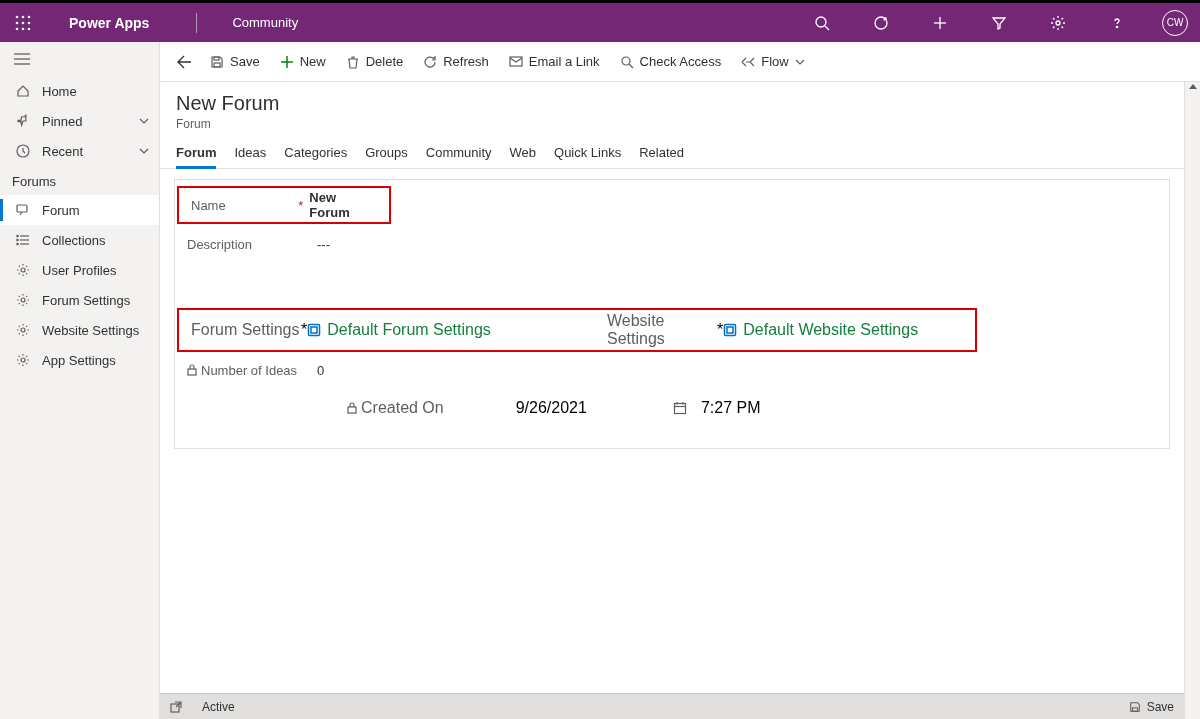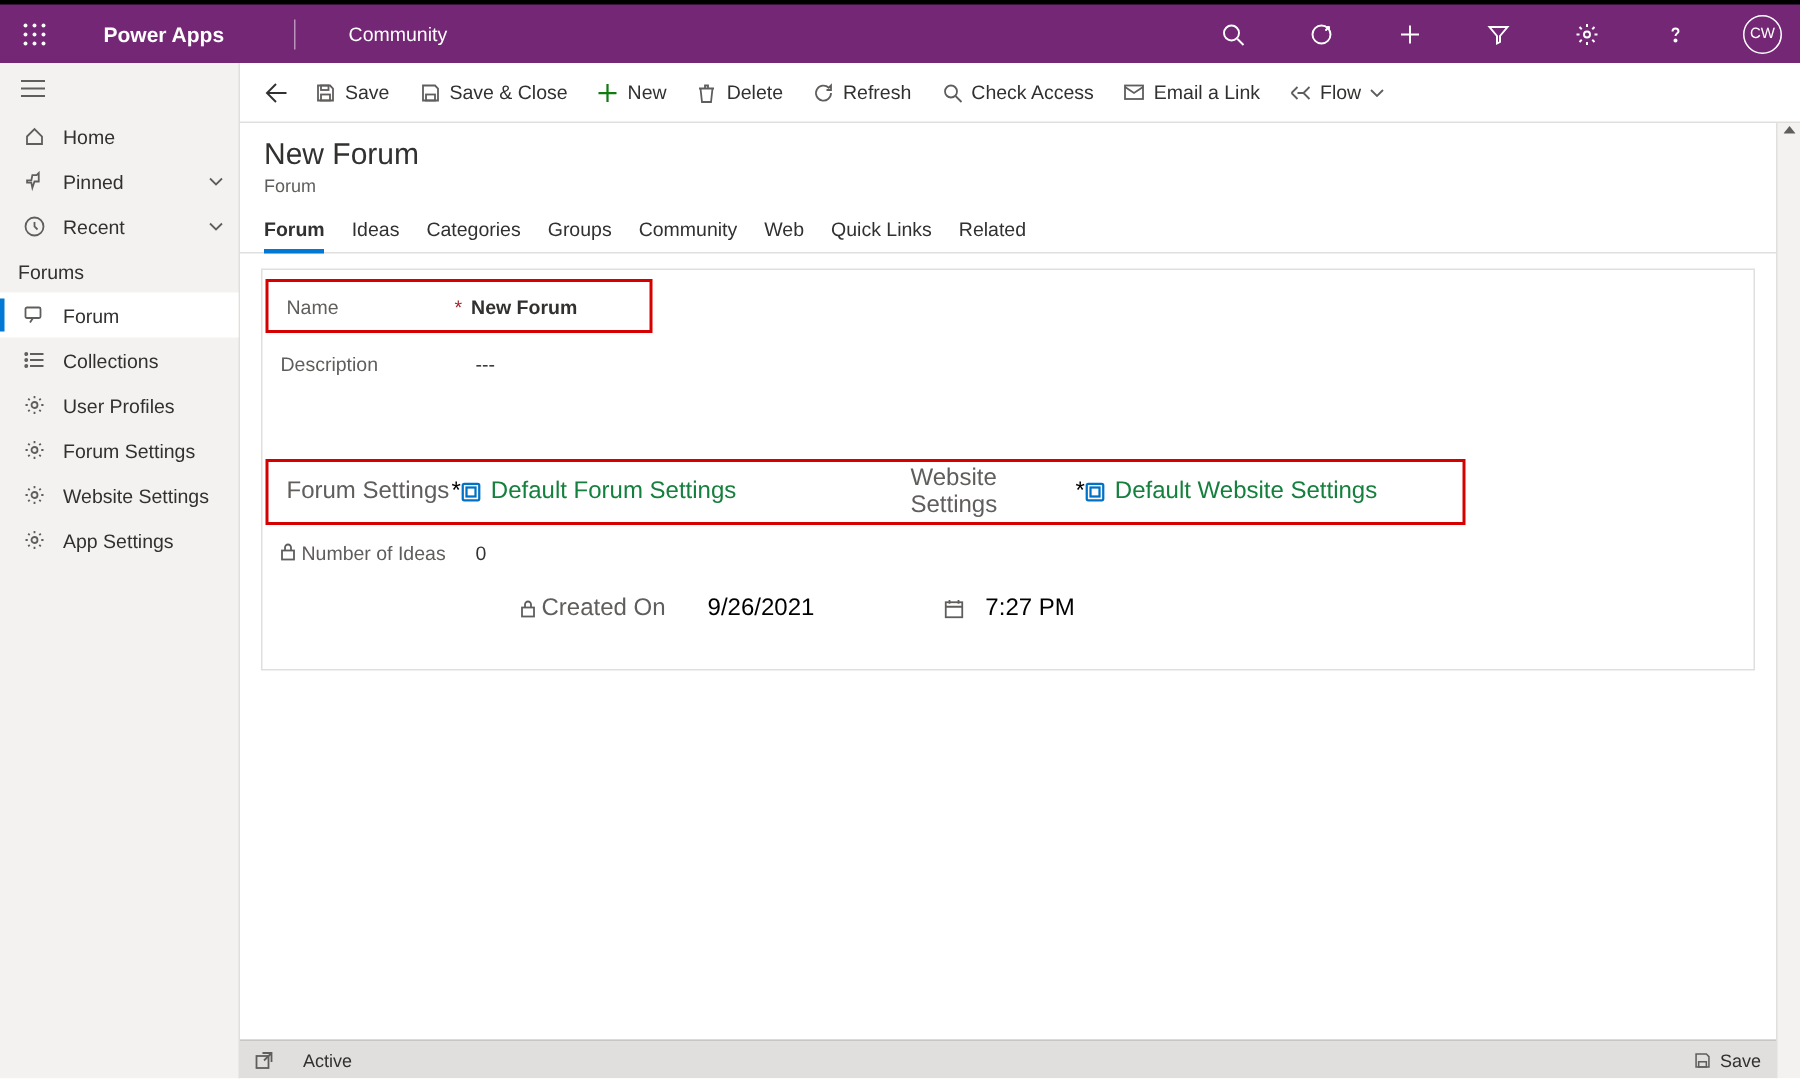--- a/index.html
+++ b/index.html
@@ -119,21 +119,21 @@
   display:flex;
 }
 .two-col .col { flex:1; display:flex; align-items:center; padding: 2px 12px; min-height:36px;}
 .two-col .col .label { width:130px; color:#605e5c; display:flex; align-items:center;}
 .two-col .col .value { color:#15803d; }
 
 .created-row { display:flex; }
 .created-row .seg { display:flex; align-items:center; padding: 2px 12px; min-height:40px; }
 .created-row .seg .label { color:#605e5c; display:flex; align-items:center; margin-right: 70px; width:130px;}
 .created-row .seg.by .label { width:130px; margin-right: 1px;}
-.created-row .seg.on .label { width:auto; margin-right: 28px;}
+.created-row .seg.on .label { width:auto; margin-right: 72px;}
 .created-row .seg.on { margin-left: 160px;}
 .created-row .dateicon { margin: 0 14px 0 6px; color:#605e5c;}
 
 
 .statusbar {
   height: 26px; background:#e1dfdd; border-top:1px solid #c8c6c4;
   display:flex; align-items:center; font-size:12px; color:#323130;
   padding: 0 10px;
 }
 .statusbar .popicon { margin-right: 20px; cursor:pointer; color:#605e5c;}
@@ -332,29 +332,20 @@
       <div class="cmd">
         <span class="cicon">
             <svg width="14" height="14" viewBox="0 0 14 14" fill="none" stroke="currentColor" stroke-width="1.2">
               <path d="M2 2h8l2 2v8H2z"></path>
               <rect x="4" y="2" width="5" height="3"></rect>
               <rect x="4" y="8" width="6" height="4"></rect>
             </svg>
           </span>
         <span>Save</span>
       </div>
-      <div class="cmd">
-        <span class="cicon">
-            <svg width="14" height="14" viewBox="0 0 14 14" fill="none" stroke="currentColor" stroke-width="1.2">
-              <path d="M2 2h8l2 2v8H2z"></path>
-              <rect x="4" y="8" width="6" height="4"></rect>
-            </svg>
-          </span>
-        <span>Save &amp; Close</span>
-      </div>
       <div class="cmd green">
         <span class="cicon">
             <svg width="14" height="14" viewBox="0 0 14 14" stroke="currentColor" stroke-width="1.5">
               <line x1="7" y1="1" x2="7" y2="13"></line>
               <line x1="1" y1="7" x2="13" y2="7"></line>
             </svg>
           </span>
         <span>New</span>
       </div>
       <div class="cmd">
@@ -368,35 +359,35 @@
       <div class="cmd">
         <span class="cicon">
             <svg width="14" height="14" viewBox="0 0 14 14" fill="none" stroke="currentColor" stroke-width="1.2">
               <path d="M12 7a5 5 0 11-1.5-3.5L12 2v3H9"></path>
             </svg>
           </span>
         <span>Refresh</span>
       </div>
       <div class="cmd">
         <span class="cicon">
+            <svg width="14" height="12" viewBox="0 0 14 12" fill="none" stroke="currentColor" stroke-width="1.2">
+              <rect x="1" y="1" width="12" height="9"></rect>
+              <path d="M1 2l6 4 6-4"></path>
+            </svg>
+          </span>
+        <span>Email a Link</span>
+      </div>
+      <div class="cmd">
+        <span class="cicon">
             <svg width="14" height="14" viewBox="0 0 14 14" fill="none" stroke="currentColor" stroke-width="1.2">
               <circle cx="6" cy="6" r="4"></circle>
               <line x1="9" y1="9" x2="13" y2="13"></line>
             </svg>
           </span>
         <span>Check Access</span>
-      </div>
-      <div class="cmd">
-        <span class="cicon">
-            <svg width="14" height="12" viewBox="0 0 14 12" fill="none" stroke="currentColor" stroke-width="1.2">
-              <rect x="1" y="1" width="12" height="9"></rect>
-              <path d="M1 2l6 4 6-4"></path>
-            </svg>
-          </span>
-        <span>Email a Link</span>
       </div>
       <div class="cmd">
         <span class="cicon">
             <svg width="14" height="12" viewBox="0 0 14 12" fill="none" stroke="currentColor" stroke-width="1.2">
               <path d="M1 6l4-4M1 6l4 4M5 6h4M9 6l4-4M9 6l4 4"></path>
             </svg>
           </span>
         <span>Flow</span>
         <span class="cicon" style="margin-left:6px;margin-right:0">
             <svg width="10" height="6" viewBox="0 0 10 6" fill="none" stroke="currentColor" stroke-width="1.2">
@@ -422,21 +413,21 @@
           <div class="tab">Community</div>
           <div class="tab">Web</div>
           <div class="tab">Quick Links</div>
           <div class="tab">Related</div>
         </div>
 
         <div class="formwrap">
           <div class="card">
 
             <div style="padding:2px 2px;">
-              <div class="row highlight-red" style="width:258px;">
+              <div class="row highlight-red" style="width:214px;">
                 <span class="label" style="width:110px;">
                   <span>Name</span>
                 </span>
                 <span class="req">*</span>
                 <span class="value" style="font-weight:600">New Forum</span>
               </div>
             </div>
 
             <div class="row">
               <span class="label">

